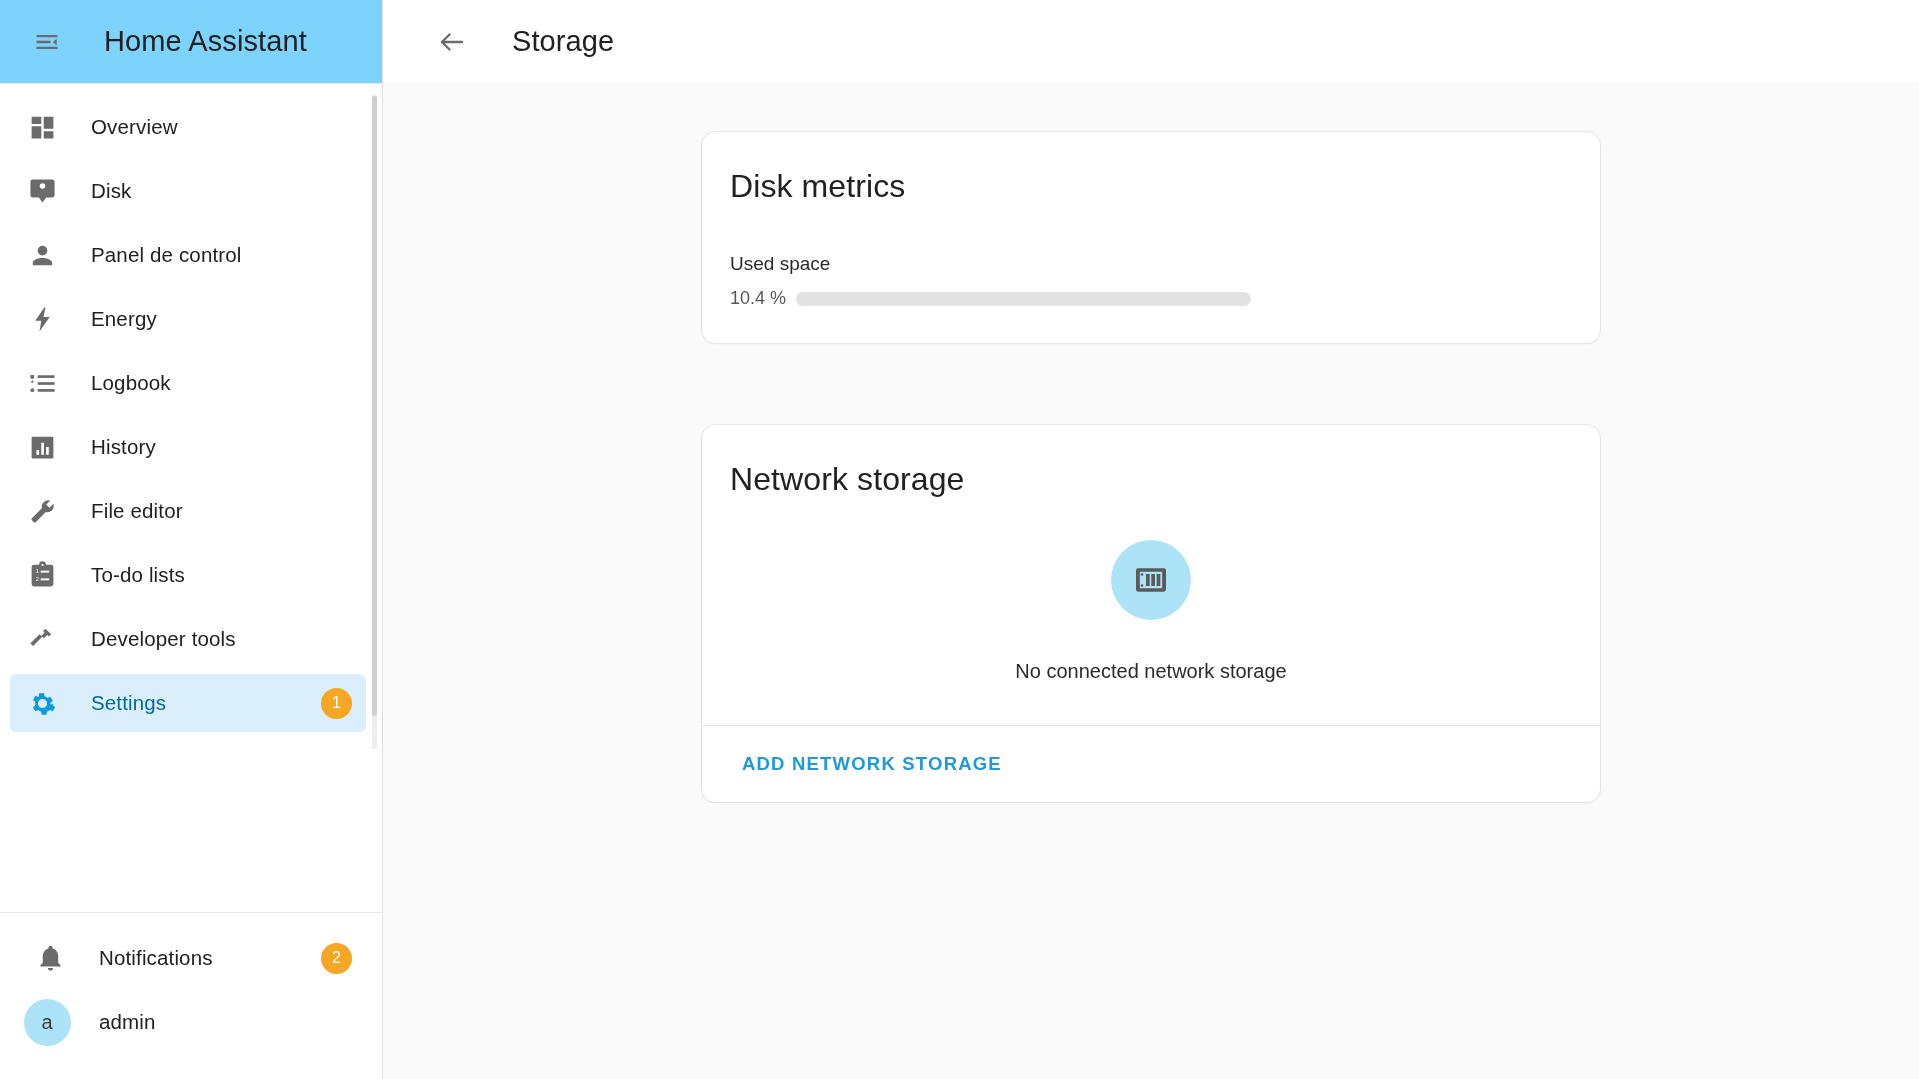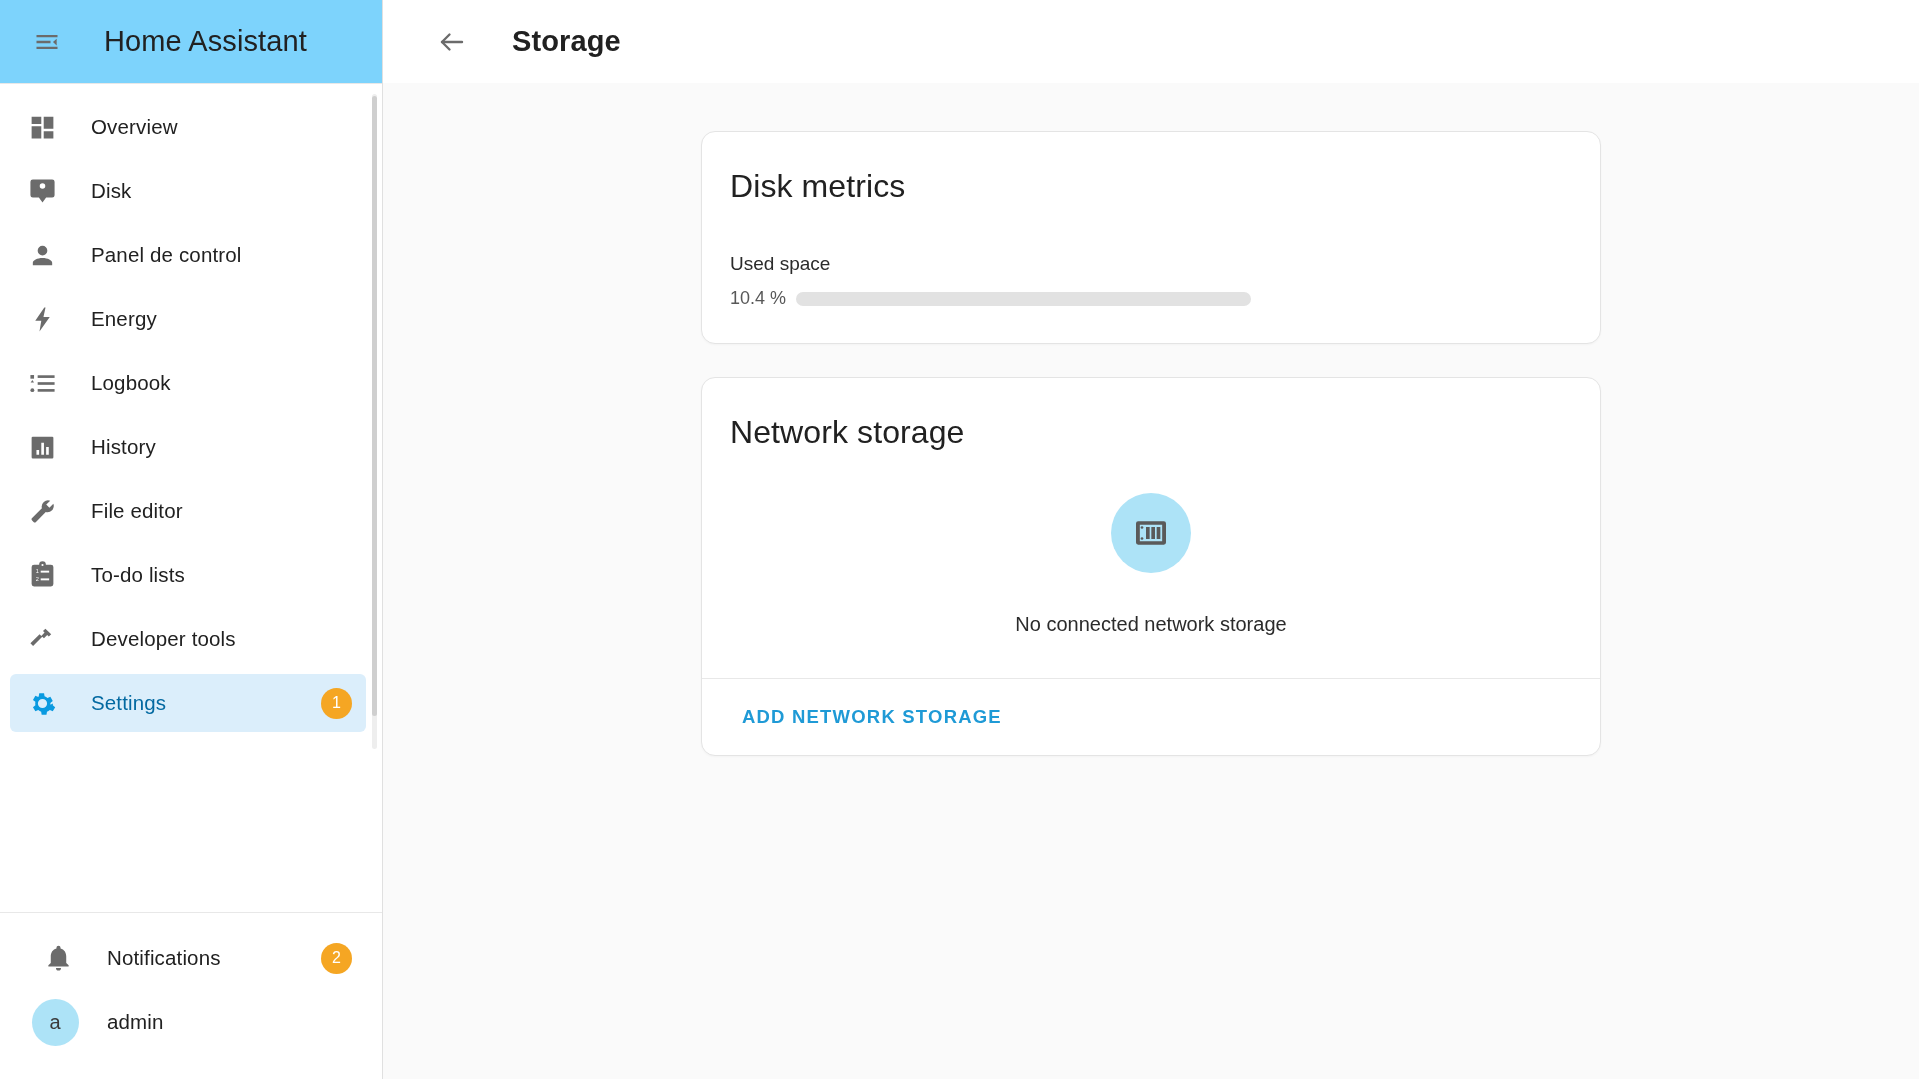--- a/index.html
+++ b/index.html
@@ -95,21 +95,21 @@
   .sb-thumb {
     position: absolute;
     right: 5px; top: 12px;
     width: 5px; height: 620px;
     background: #cfcfcf;
     border-radius: 3px;
     cursor: grab;
   }
   .sidebar-footer {
     border-top: 1px solid #e8e8e8;
-    padding: 10px 0 22px 16px;
+    padding: 10px 0 22px 8px;
     margin-top: 8px;
   }
   .avatar {
     width: 47px; height: 47px;
     border-radius: 50%;
     background: #ade3f7;
     color: #3a3a3a;
     display: flex; align-items: center; justify-content: center;
     font-size: 20px;
     flex-shrink: 0;
@@ -133,29 +133,29 @@
     width: 58px; height: 58px;
     display: flex; align-items: center; justify-content: center;
     border-radius: 50%;
     cursor: pointer;
     color: #6b6b6b;
     background: transparent; border: none;
   }
   .back-btn svg { width: 30px; height: 30px; }
   .toolbar-title {
     font-size: 29px; color: #212121;
-    font-weight: 700;
+    font-weight: 400;
     margin-left: 31px;
     letter-spacing: 0.1px;
   }
   .content {
     flex: 1;
     overflow-y: auto;
     padding: 48px 0 40px 0;
-    display: flex; flex-direction: column; align-items: center;
+    display: flex; flex-direction: column; align-items: center; gap: 47px;
   }
   .card {
     width: 900px;
     background: #ffffff;
     border: 1px solid #e4e4e4;
     border-radius: 14px;
     box-shadow: 0 1px 2px rgba(0,0,0,0.03);
   }
   .card + .card { margin-top: 33px; }
   .card-body { padding: 36px 28px 34px 28px; }

